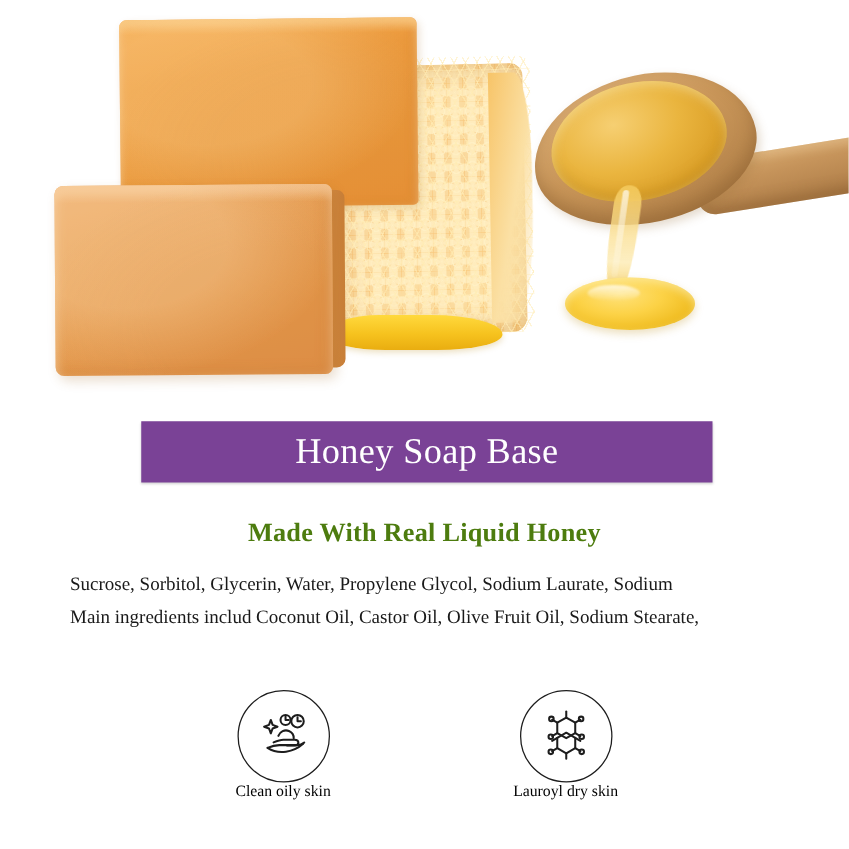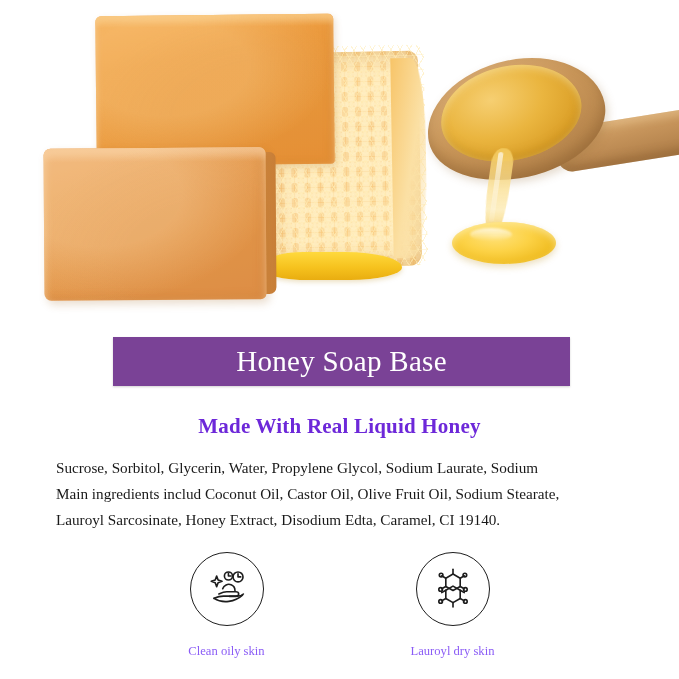--- a/index.html
+++ b/index.html
@@ -218,21 +218,21 @@
   }
 
   
   .subtitle {
     position: absolute;
     left: 0; top: 414px;
     width: 679px;
     text-align: center;
     font-size: 21px;
     font-weight: bold;
-    color: #6d28d9;
+    color: #4d7c0f;
     letter-spacing: .2px;
   }
 
   
   .ingredients {
     position: absolute;
     left: 56px; top: 455px;
     width: 572px;
   }
   .ing-line {
@@ -260,23 +260,22 @@
   .benefit-circle {
     width: 72px; height: 72px;
     border: 1.6px solid #1d1d1d;
     border-radius: 50%;
     display: flex;
     align-items: center;
     justify-content: center;
     background: #ffffff;
   }
   .benefit-label {
-    margin-top: 18px;
     font-size: 12.6px;
-    color: #8b5cf6;
+    color: #000000;
     white-space: nowrap;
     text-align: left;
   }
 </style>
 </head>
 <body>
 
 <div class="hero">
   <div class="honeycomb"></div>
   <div class="honeycomb-edge"></div>
@@ -296,21 +295,20 @@
 
 <div class="banner">
   <span class="banner-title">Honey Soap Base</span>
 </div>
 
 <div class="subtitle">Made With Real Liquid Honey</div>
 
 <div class="ingredients">
   <div class="ing-line">Sucrose, Sorbitol, Glycerin, Water, Propylene Glycol, Sodium Laurate, Sodium</div>
   <div class="ing-line">Main ingredients includ Coconut Oil, Castor Oil, Olive Fruit Oil, Sodium Stearate,</div>
-  <div class="ing-line">Lauroyl Sarcosinate, Honey Extract, Disodium Edta, Caramel, CI 19140.</div>
 </div>
 
 <div class="benefits">
 
   <div class="benefit">
     <div class="benefit-circle">
       <span>
         <svg width="46" height="46" viewBox="0 0 48 48" fill="none" stroke="#1d1d1d" stroke-width="1.7" stroke-linecap="round" stroke-linejoin="round">
           <circle cx="25.5" cy="12.5" r="4.2"></circle>
           <circle cx="35.5" cy="13.5" r="5.2"></circle>

